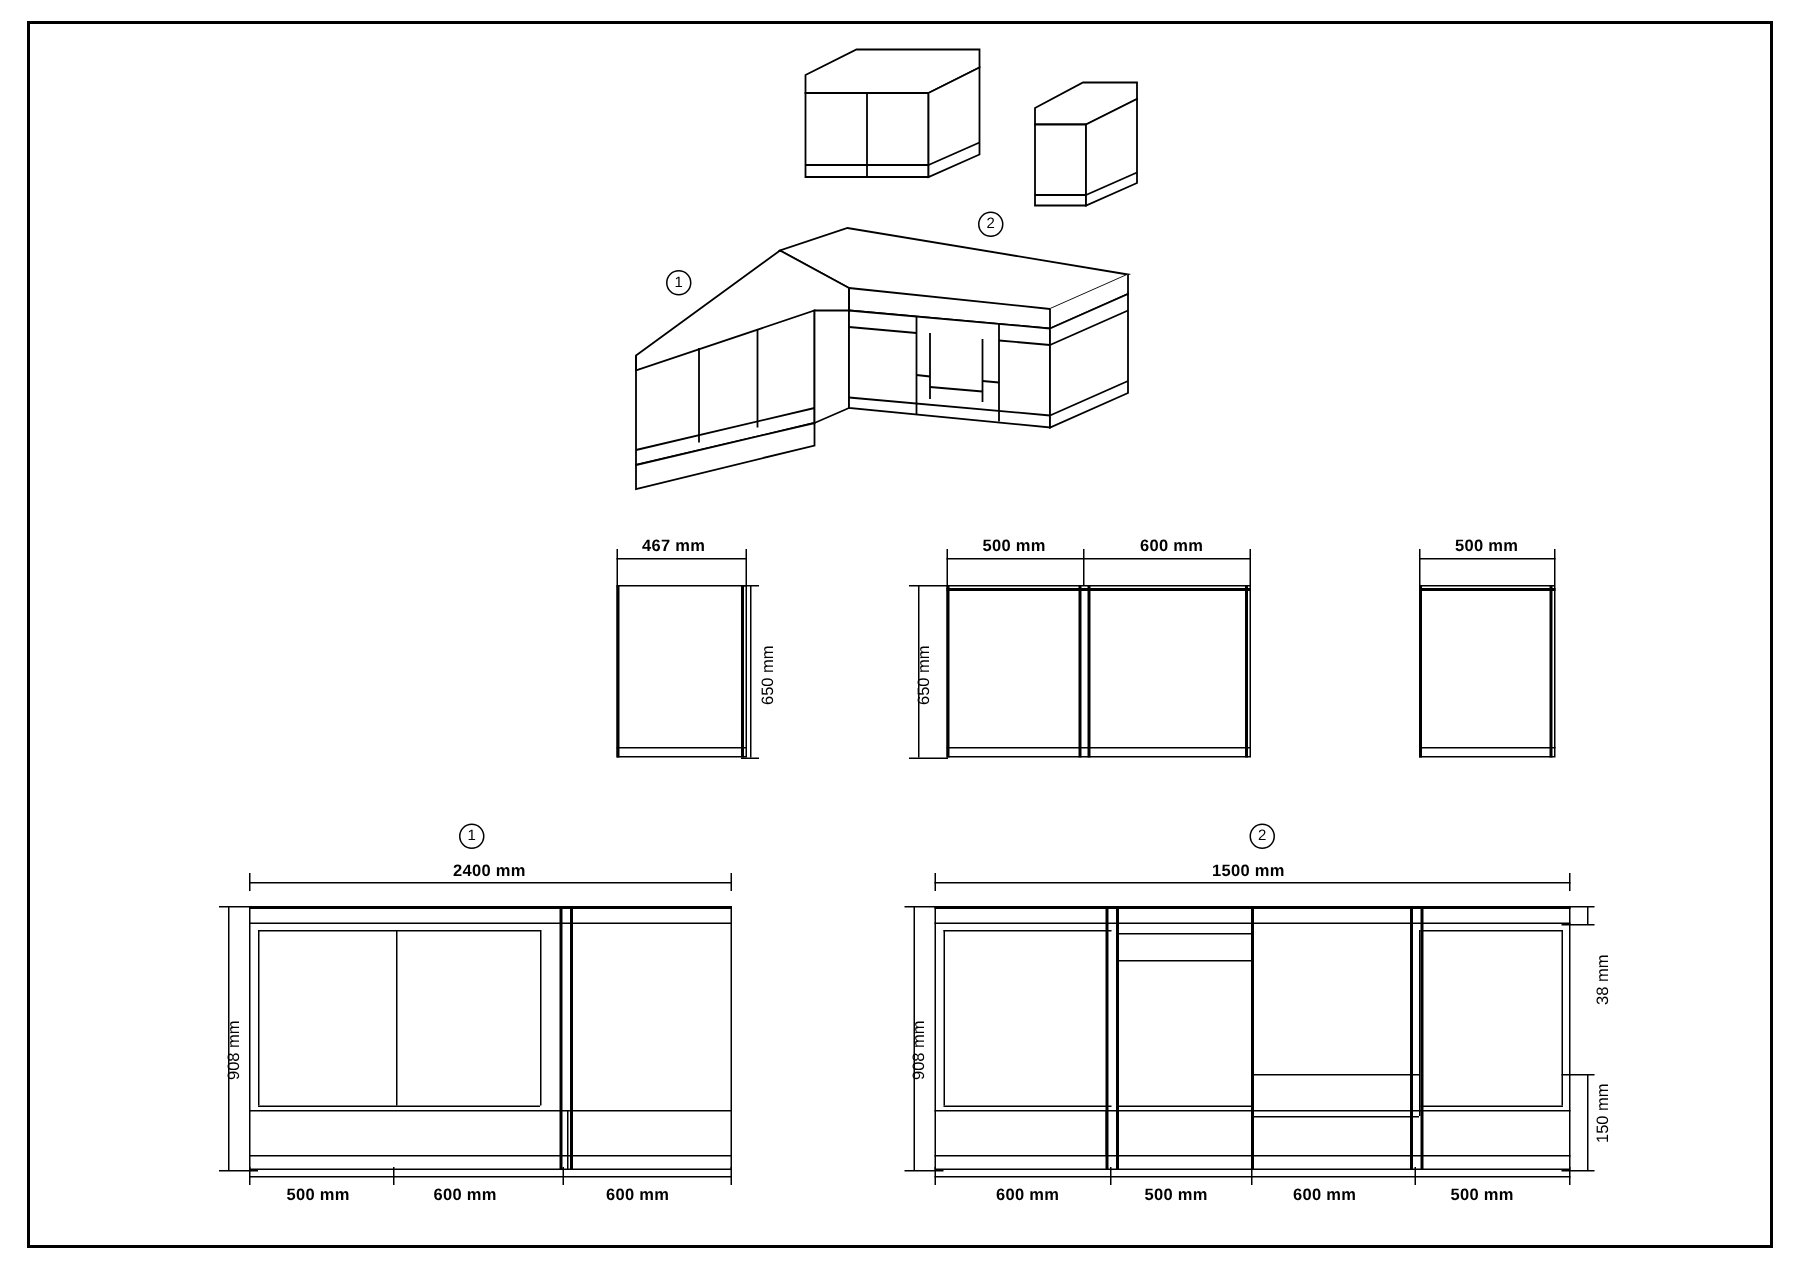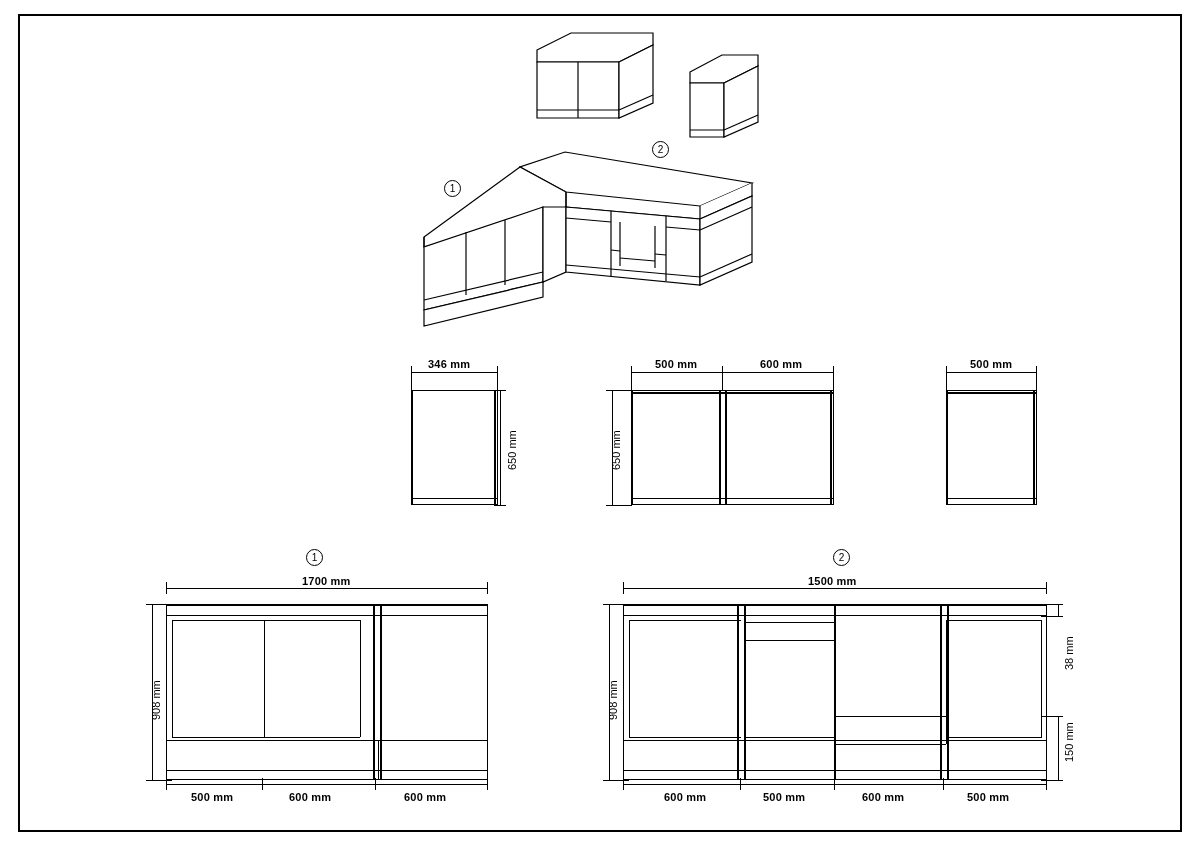--- a/index.html
+++ b/index.html
@@ -79,21 +79,21 @@
   </svg>
 
   <div class="bubble" style="left:444px;top:180px;">1</div>
   <div class="bubble" style="left:652px;top:141px;">2</div>
 
   <div>
 
     <div class="line h" style="left:411px;top:372px;width:87px;"></div>
     <div class="line v" style="left:411px;top:366px;height:12px;"></div>
     <div class="line v" style="left:497px;top:366px;height:12px;"></div>
-    <div class="lbl b" style="left:428px;top:358px;">346 mm</div>
+    <div class="lbl b" style="left:428px;top:358px;">467 mm</div>
 
     <div class="line v" style="left:411px;top:378px;height:14px;"></div>
     <div class="line v" style="left:497px;top:378px;height:14px;"></div>
 
     <div class="box" style="left:411px;top:390px;width:87px;height:115px;"></div>
     <div class="line v2" style="left:411px;top:390px;height:115px;"></div>
     <div class="line v2" style="left:494px;top:390px;height:115px;"></div>
     <div class="line h" style="left:411px;top:498px;width:87px;"></div>
 
     <div class="line v" style="left:500px;top:390px;height:115px;"></div>
@@ -141,21 +141,21 @@
     <div class="line h" style="left:946px;top:498px;width:91px;"></div>
     <div class="line h2" style="left:946px;top:392px;width:91px;"></div>
   </div>
 
   <div>
     <div class="bubble" style="left:306px;top:549px;">1</div>
 
     <div class="line h" style="left:166px;top:588px;width:322px;"></div>
     <div class="line v" style="left:166px;top:582px;height:12px;"></div>
     <div class="line v" style="left:487px;top:582px;height:12px;"></div>
-    <div class="lbl b" style="left:302px;top:575px;">1700 mm</div>
+    <div class="lbl b" style="left:302px;top:575px;">2400 mm</div>
 
     <div class="box" style="left:166px;top:604px;width:322px;height:176px;"></div>
 
     <div class="line h2" style="left:166px;top:604px;width:322px;"></div>
     <div class="line h" style="left:166px;top:615px;width:322px;"></div>
 
     <div class="line h" style="left:172px;top:620px;width:188px;"></div>
     <div class="line v" style="left:172px;top:620px;height:117px;"></div>
     <div class="line v" style="left:264px;top:620px;height:117px;"></div>
     <div class="line v" style="left:360px;top:620px;height:117px;"></div>

